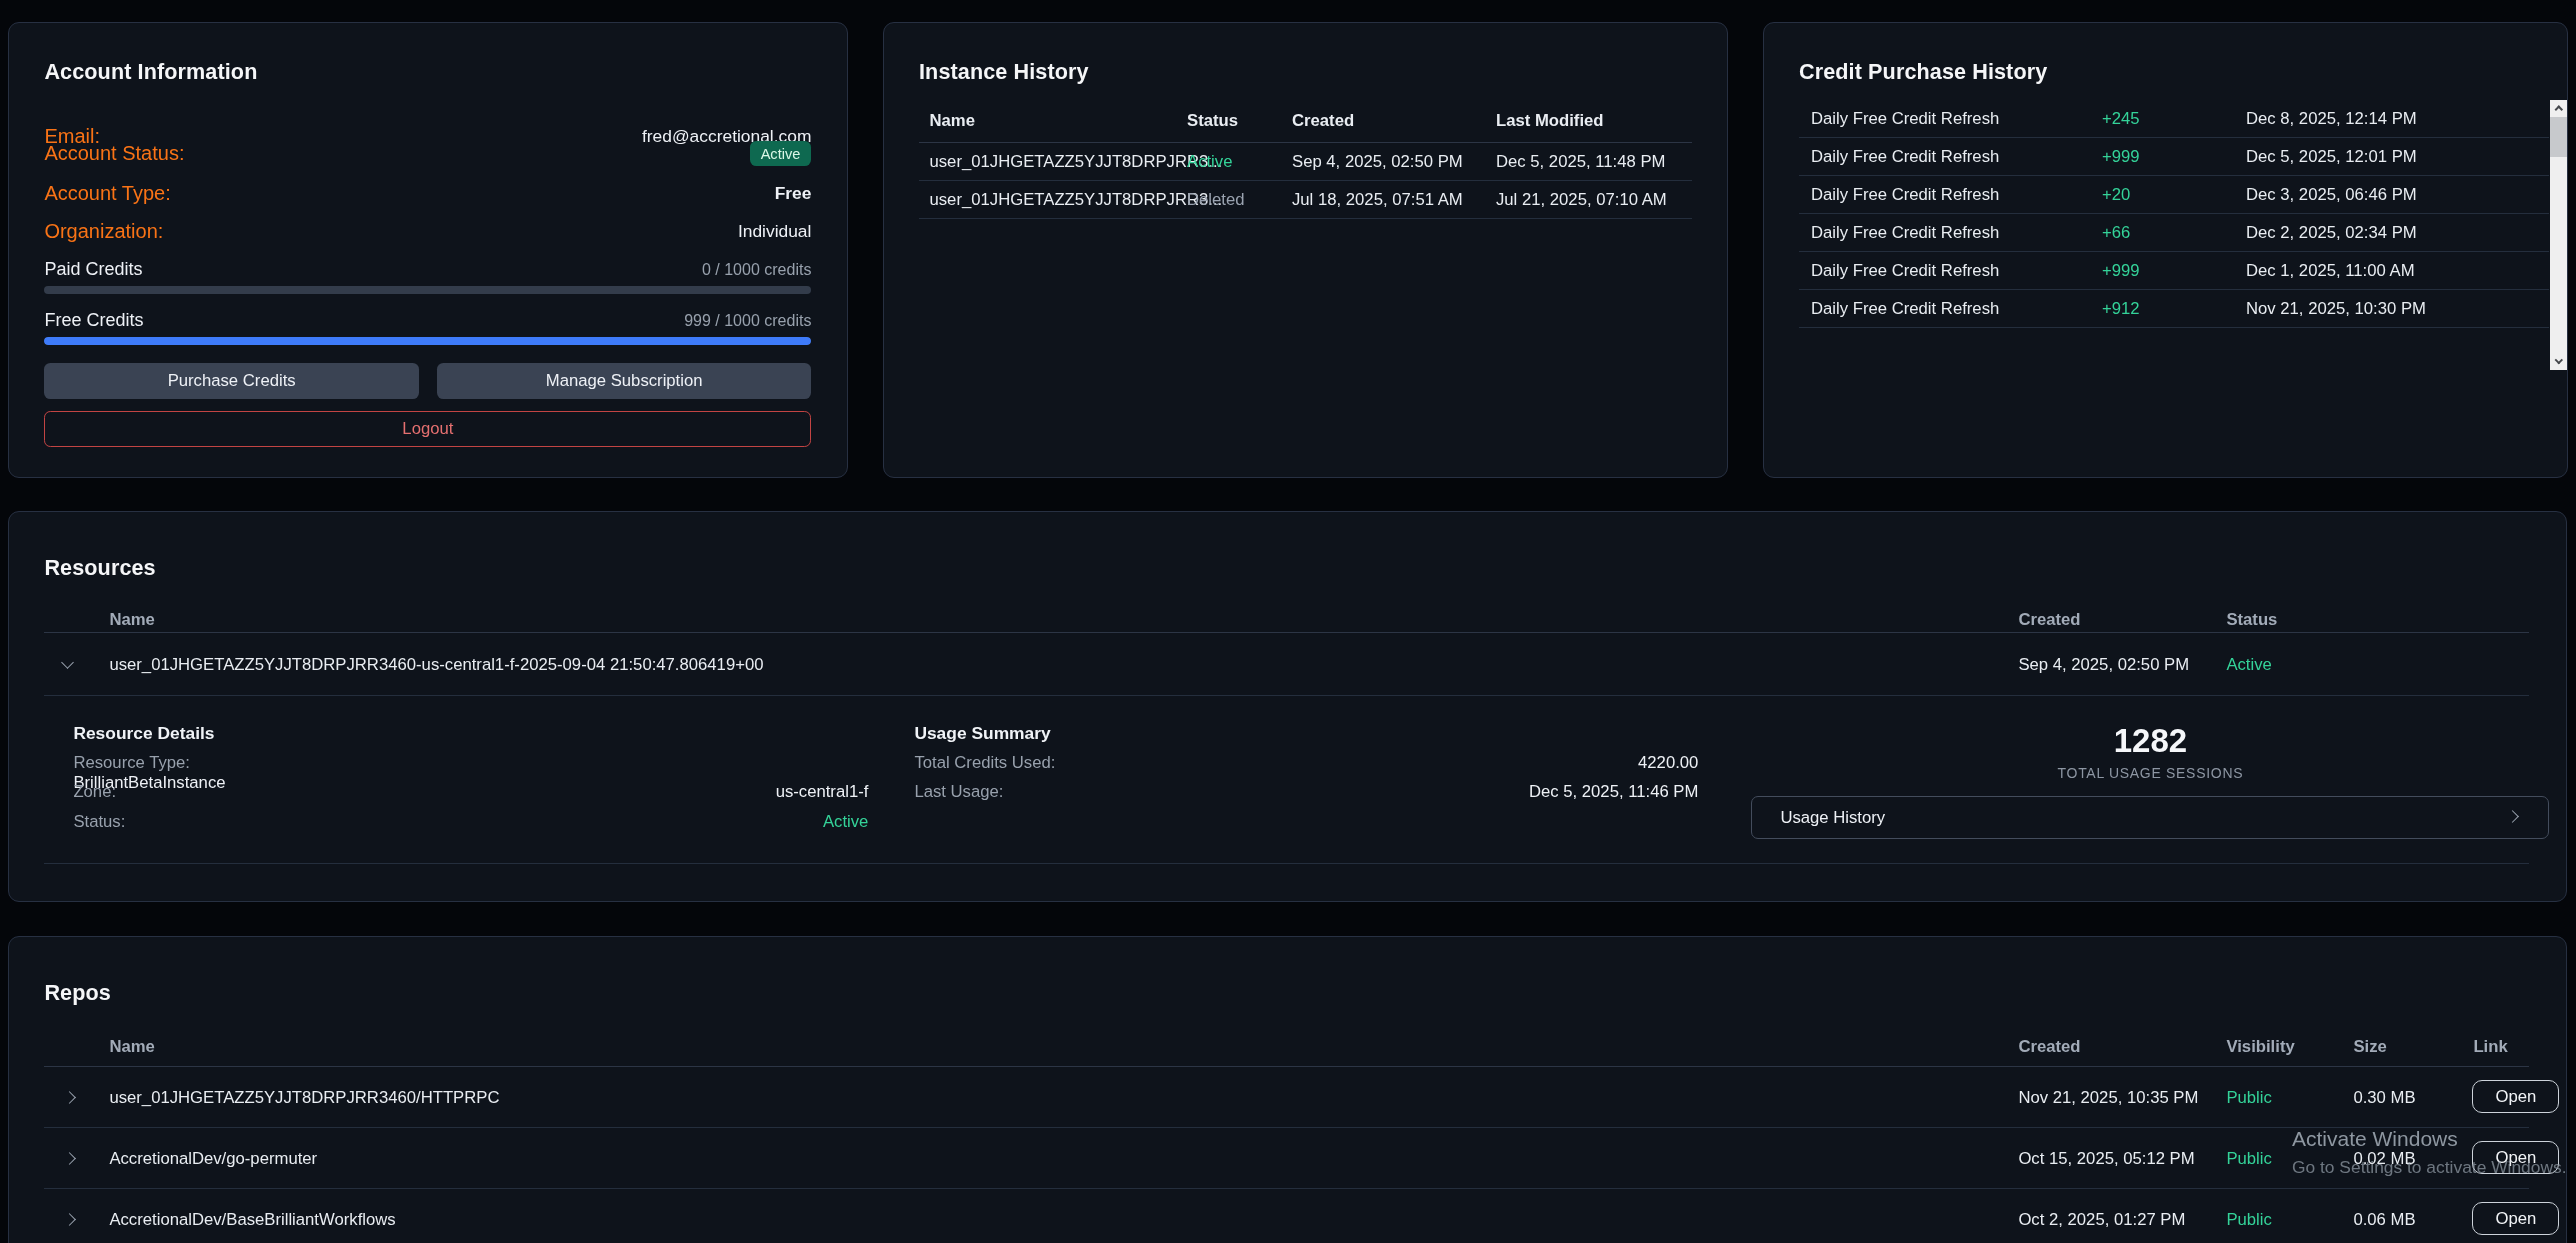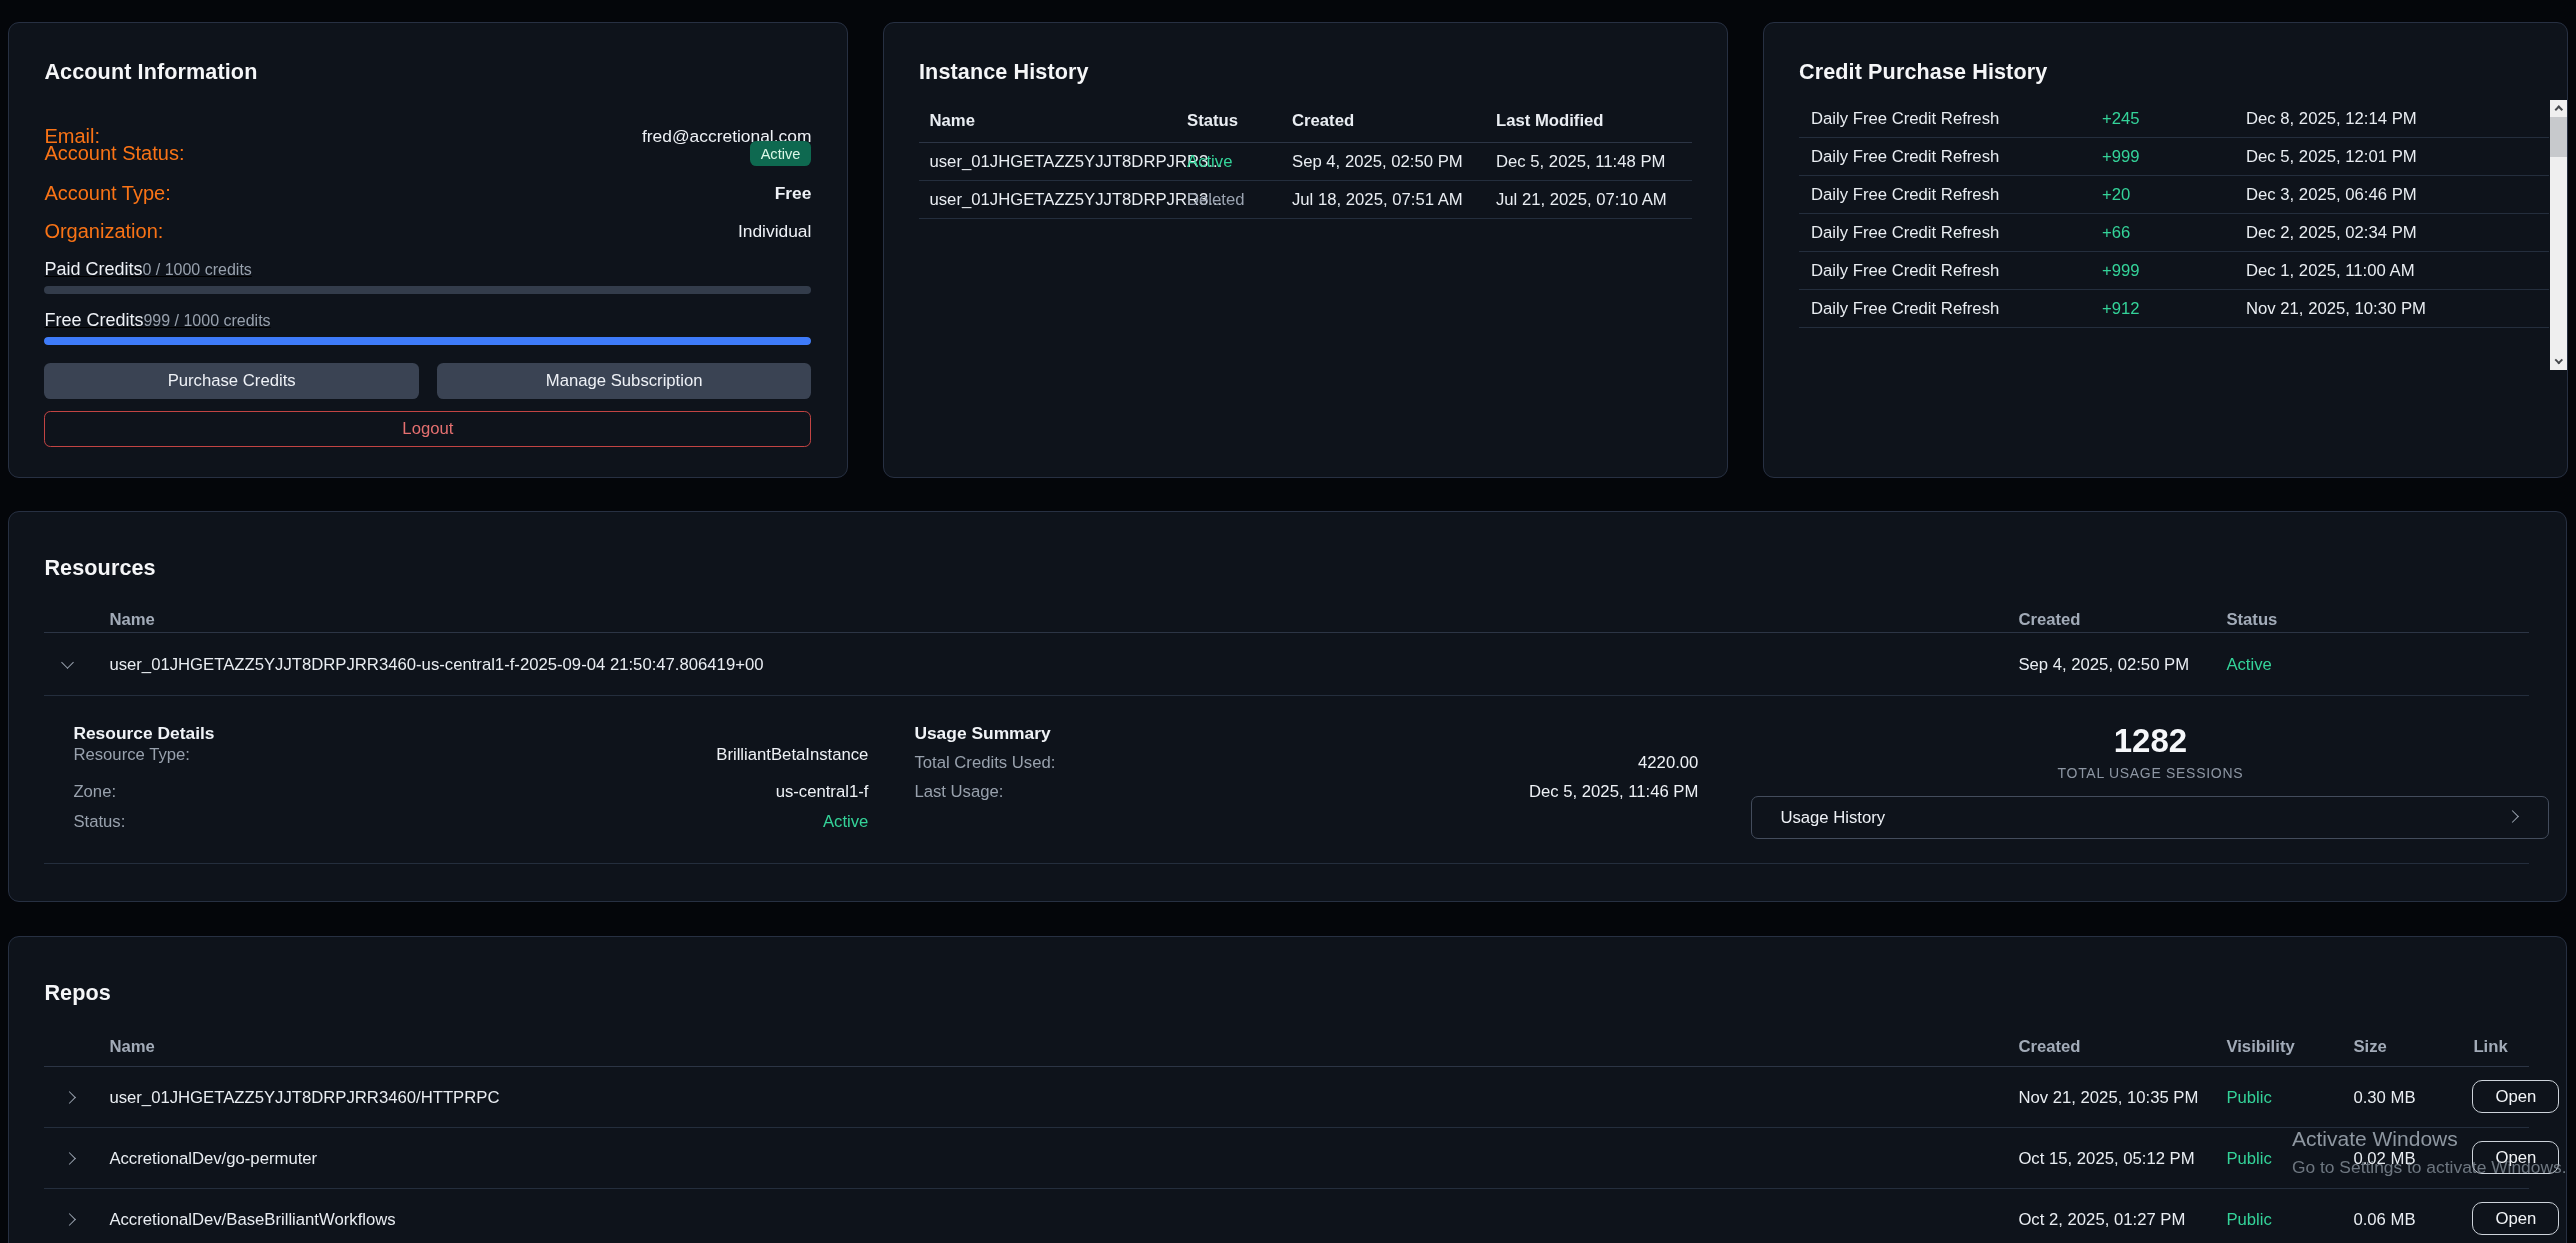--- a/index.html
+++ b/index.html
@@ -9,21 +9,21 @@
 
   .panel { position:absolute; background:#0e131b; border:0.7px solid #273042; border-radius:11px; }
   .panel-title { position:absolute; left:35px; top:36px; font-size:21.6px; font-weight:700; color:#f5f6f8; letter-spacing:0.1px; }
 
   
   .field-row { position:absolute; left:35px; right:36px; display:flex; justify-content:space-between; align-items:center; }
   .flabel { font-size:20px; color:#f97316; }
   .fvalue { font-size:17.4px; color:#eef1f6; }
   .fvalue.bold { font-weight:700; }
   .badge { background:#0e6950; color:#d9f7e6; font-size:14.6px; padding:4.2px 11px; border-radius:6.3px; }
-  .credit-row { position:absolute; left:35px; right:36px; display:flex; justify-content:flex-start; align-items:baseline;text-decoration:underline; }
+  .credit-row { position:absolute; left:35px; right:36px; display:flex; justify-content:space-between; align-items:baseline; }
   .credit-label { font-size:18px; font-weight:500; color:#eef1f6; }
   .credit-count { font-size:16px; color:#98a1ad; }
   .bar { position:absolute; left:35px; right:36px; height:7.7px; border-radius:4.2px; background:#333c4b; overflow:hidden; }
   .bar-fill { height:100%; border-radius:4.2px; background:#3e7bfa; }
   .btn-row { position:absolute; left:35px; right:36px; top:340px; display:flex; gap:18px; }
   .btn-slate { flex:1; height:36px; background:#3a4353; border:none; border-radius:6.3px; color:#eef1f6; font-size:16.7px; font-family:inherit; cursor:pointer; }
   .btn-logout { position:absolute; left:35px; right:36px; top:388px; height:36px; background:transparent; border:1.4px solid #c24443; border-radius:6.3px; color:#e57070; font-size:16.7px; font-family:inherit; cursor:pointer; }
 
   
   .gtable { position:absolute; left:35px; top:77px; }
@@ -204,21 +204,21 @@
 
     <div>
       <span class="chev down" style="position:absolute; left:54px; top:146px;"></span>
       <span class="cell" style="left:100px; top:143px;">user_01JHGETAZZ5YJJT8DRPJRR3460-us-central1-f-2025-09-04 21:50:47.806419+00</span>
       <span class="cell" style="left:2009px; top:143px;">Sep 4, 2025, 02:50 PM</span>
       <span class="cell txt-green" style="left:2217px; top:143px;">Active</span>
     </div>
     <div class="rdivider" style="top:183px;"></div>
 
     <h3 class="detail-heading" style="left:64px; top:211px;">Resource Details</h3>
-    <div class="detail-row" style="left:64px; top:233px; width:795px;">
+    <div class="detail-row" style="left:64px; top:241px; width:795px;flex-direction:column;">
       <span class="dlabel">Resource Type:</span>
       <span class="dvalue">BrilliantBetaInstance</span>
     </div>
     <div class="detail-row" style="left:64px; top:270px; width:795px;">
       <span class="dlabel">Zone:</span>
       <span class="dvalue">us-central1-f</span>
     </div>
     <div class="detail-row" style="left:64px; top:300px; width:795px;">
       <span class="dlabel">Status:</span>
       <span class="dvalue txt-green">Active</span>

